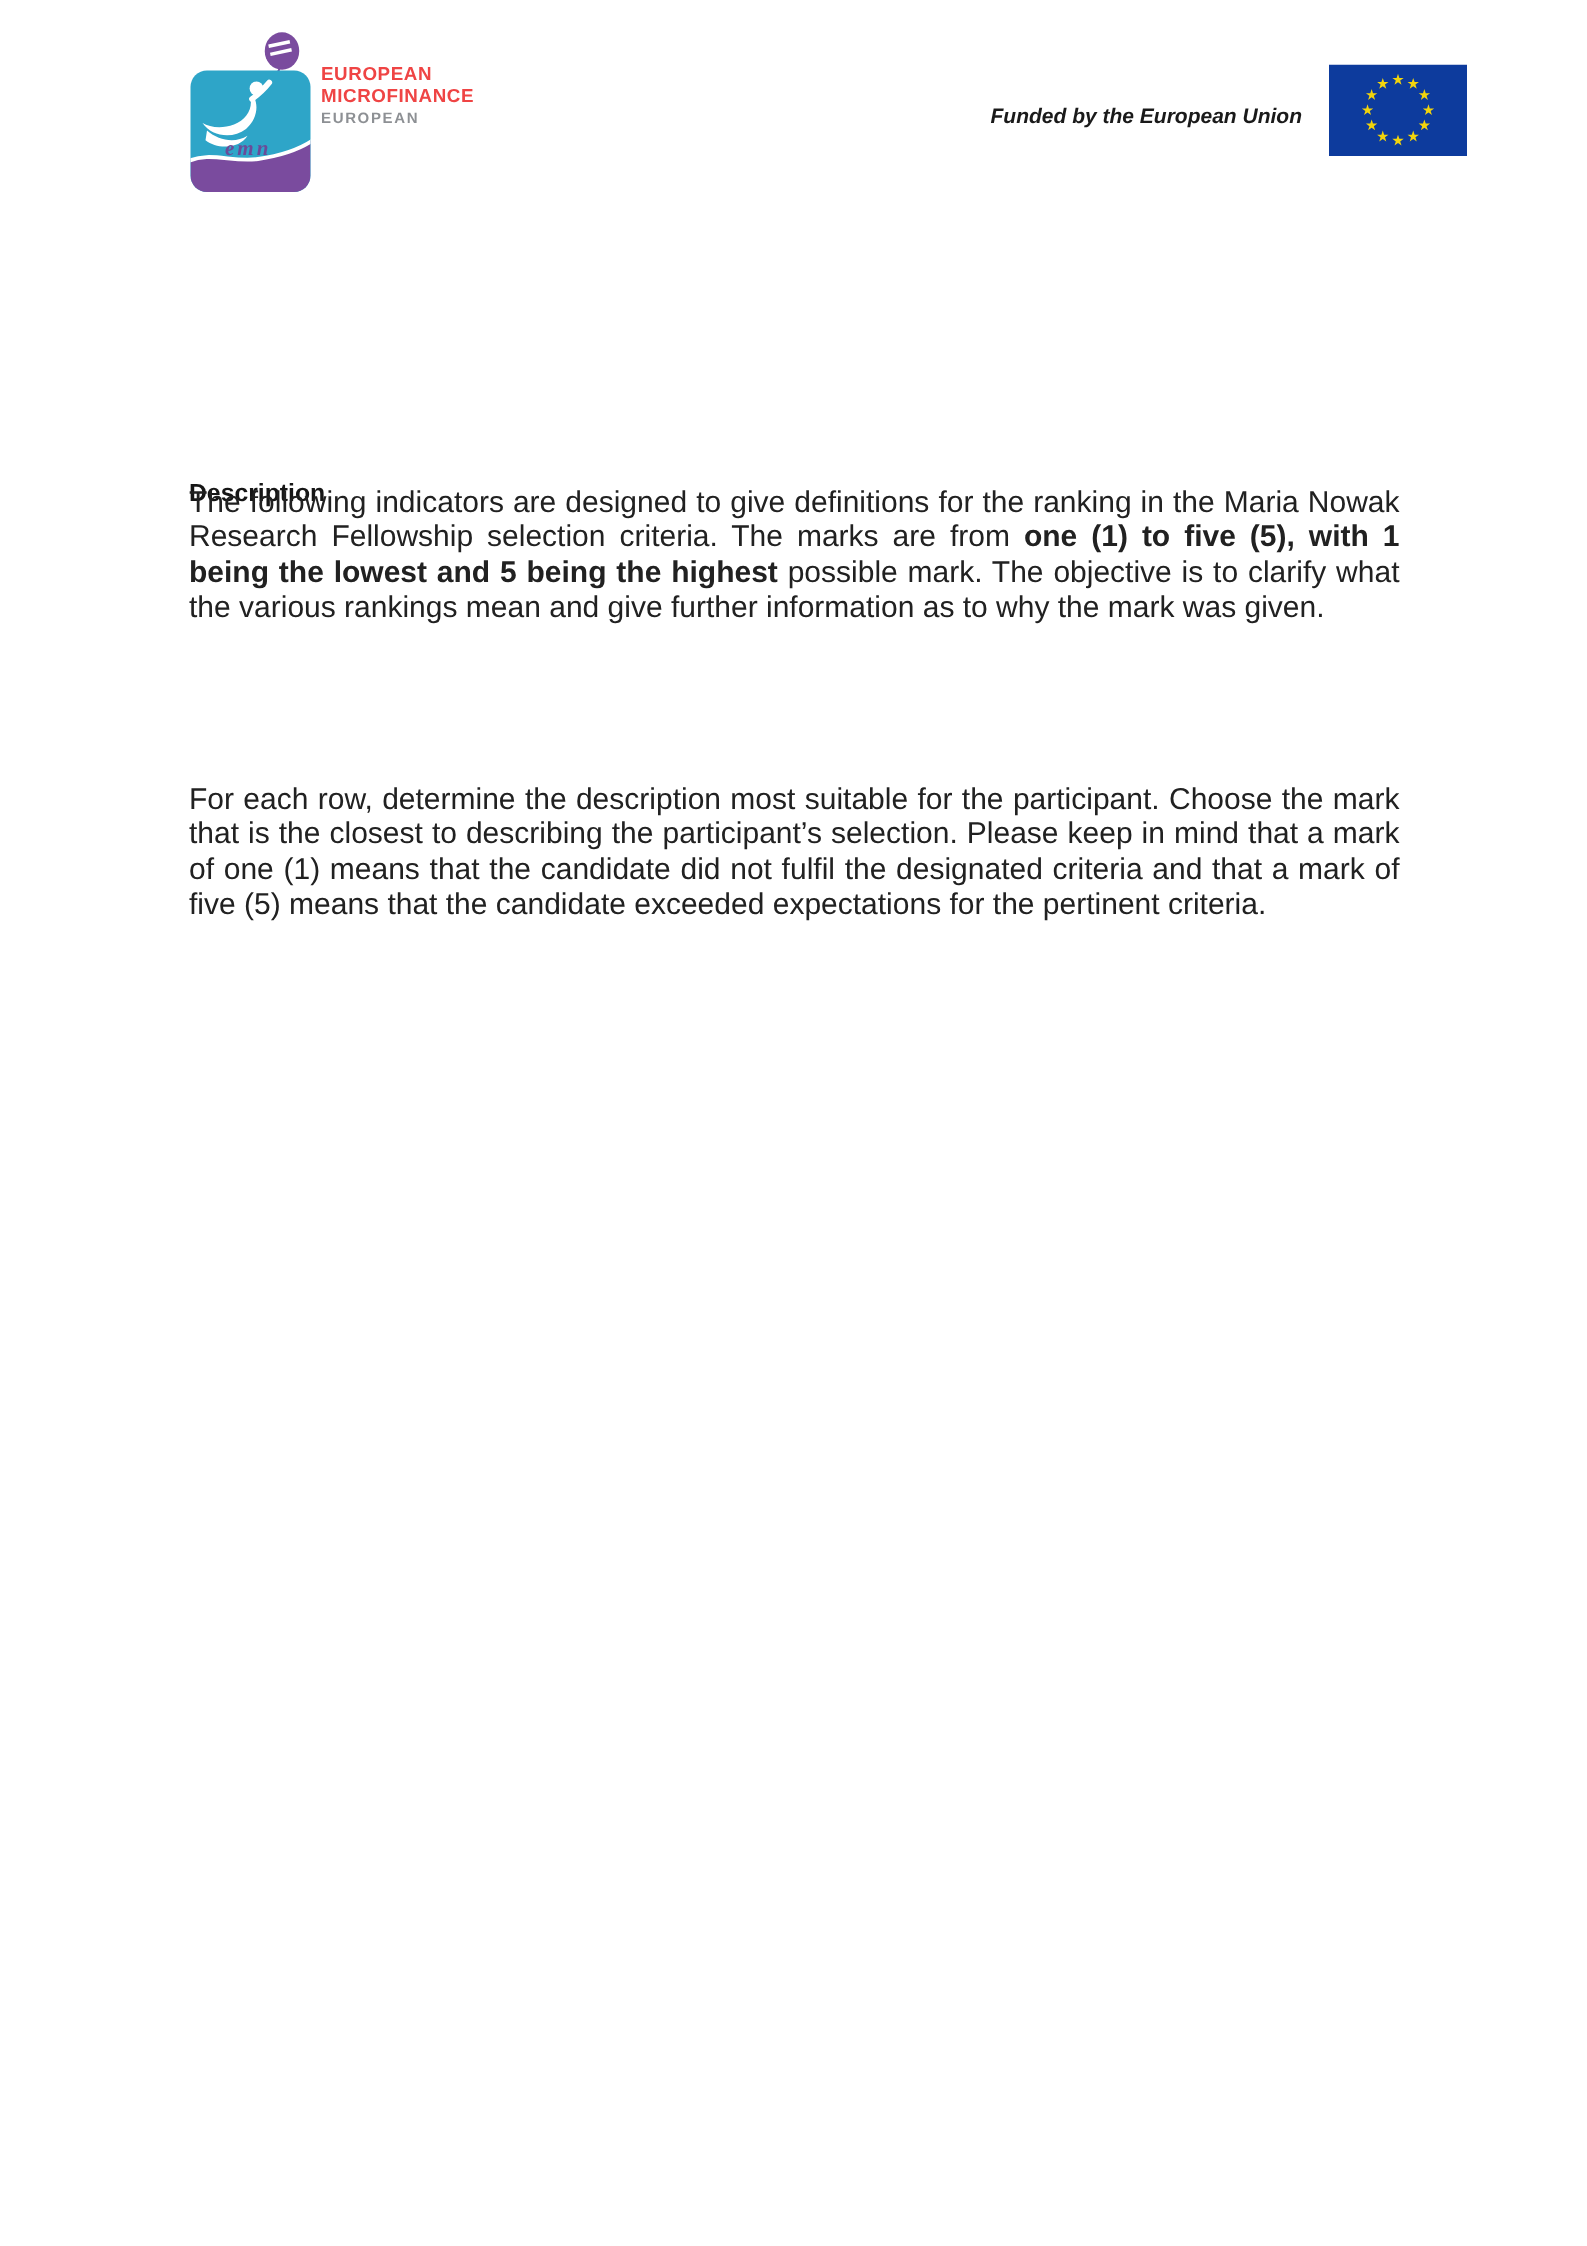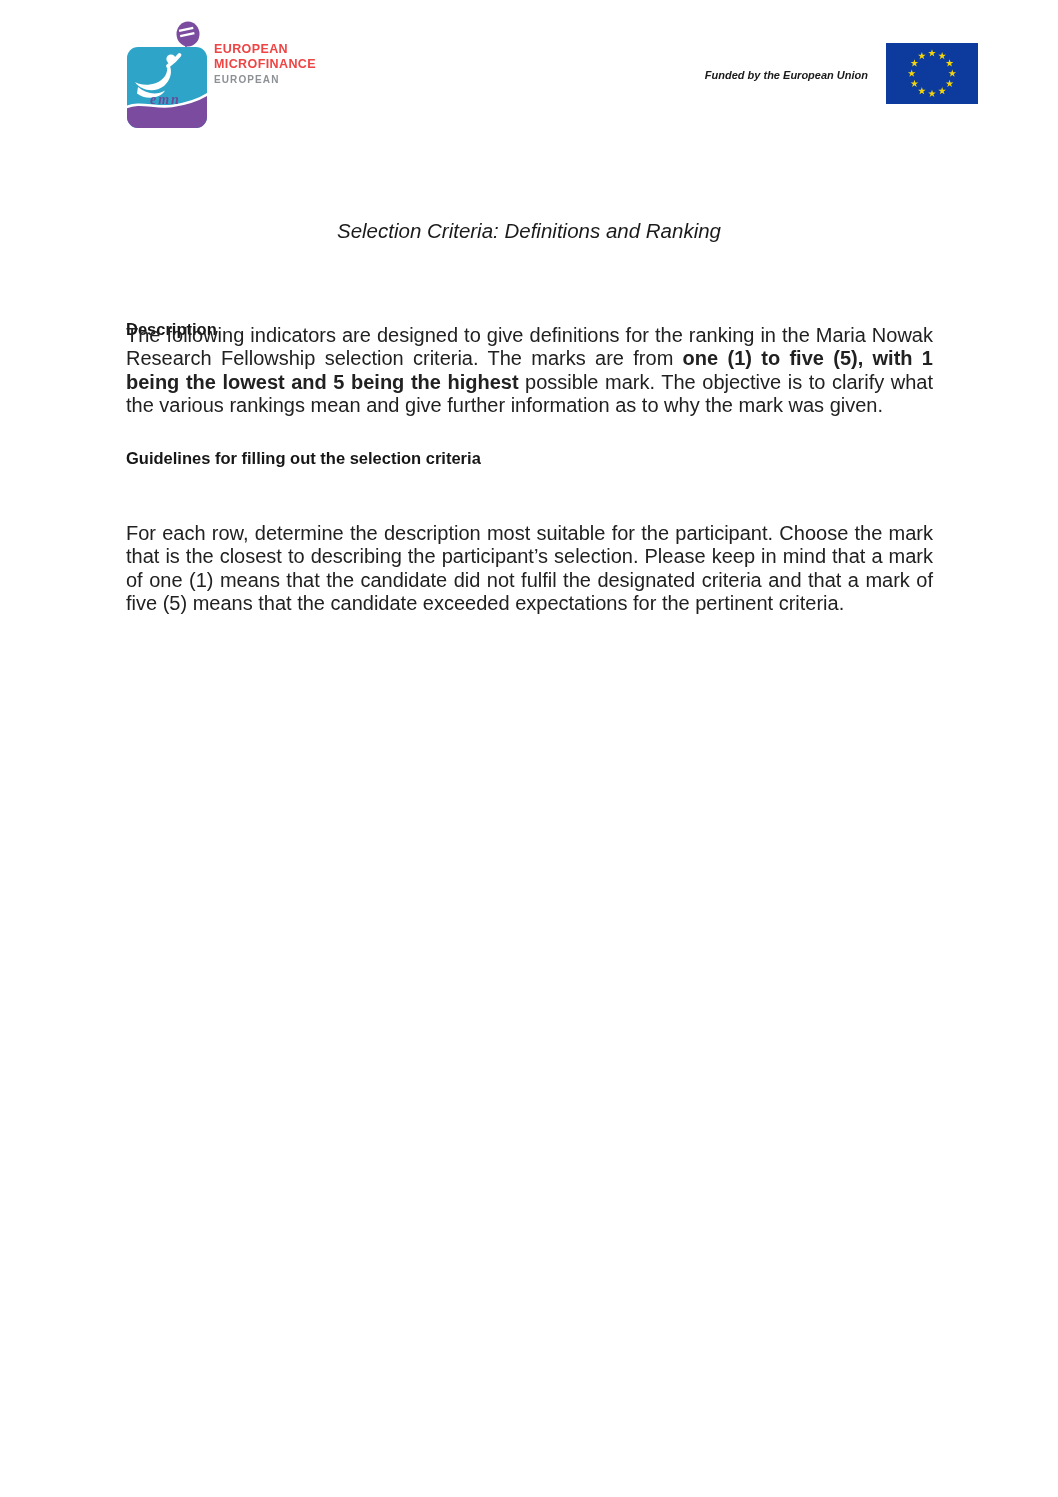--- a/index.html
+++ b/index.html
@@ -6,21 +6,21 @@
   .page{
     position:relative;width:1058px;height:1497px;background:#ffffff;
     font-family:"Liberation Sans","DejaVu Sans",sans-serif;color:#212121;overflow:hidden;
   }
   
   .logo-mark{position:absolute;left:124px;top:15px;width:90px;height:114px;}
   .logo-text{position:absolute;left:214px;top:42px;line-height:14.5px;}
   .logo-line{font-size:12.5px;font-weight:700;letter-spacing:.4px;color:#ef4444;}
   .logo-line.gray{font-size:10px;color:#8d9094;letter-spacing:1.1px;margin-top:2px;font-weight:700;}
   .funding{
-    position:absolute;right:190px;top:69px;font-size:11px;font-style:italic;font-weight:700;
+    position:absolute;right:190px;top:69px;font-size:14px;font-style:italic;font-weight:700;
     color:#1a1a1a;white-space:nowrap;
   }
   .eu-flag{position:absolute;left:886px;top:43px;width:92px;height:61px;}
   
   .doc-title{
     position:absolute;left:0;top:156px;width:100%;text-align:center;margin:0;
     font-size:27.5px;font-weight:400;color:#1b1b1b;
   }
   .doc-subtitle{
     position:absolute;left:0;top:219px;width:100%;text-align:center;margin:0;
@@ -100,21 +100,19 @@
       <use href="#eustar" transform="translate(56.15,48.08)"></use>
       <use href="#eustar" transform="translate(46,50.8)"></use>
       <use href="#eustar" transform="translate(35.85,48.08)"></use>
       <use href="#eustar" transform="translate(28.42,40.65)"></use>
       <use href="#eustar" transform="translate(25.7,30.5)"></use>
       <use href="#eustar" transform="translate(28.42,20.35)"></use>
       <use href="#eustar" transform="translate(35.85,12.92)"></use>
     </g>
   </svg>
 
-  <h2 class="doc-subtitle">Selection Criteria: Definitions and Ranking</h2>
 
   <h3 class="sec-heading h-description">Description</h3>
   <p class="body-par p-description"><span>The following indicators are designed to give definitions for the ranking in the Maria Nowak Research Fellowship selection criteria. The marks are from </span><span class="seg-bold">one (1) to five (5), with 1 being the lowest and 5 being the highest</span><span> possible mark. The objective is to clarify what the various rankings mean and give further information as to why the mark was given.</span></p>
 
-  <h3 class="sec-heading h-guidelines">Guidelines for filling out the selection criteria</h3>
   <p class="body-par p-guidelines"><span>For each row, determine the description most suitable for the participant. Choose the mark that is the closest to describing the participant’s selection. Please keep in mind that a mark of one (1) means that the candidate did not fulfil the designated criteria and that a mark of five (5) means that the candidate exceeded expectations for the pertinent criteria.</span></p>
 
 </div>
 
 </body></html>

